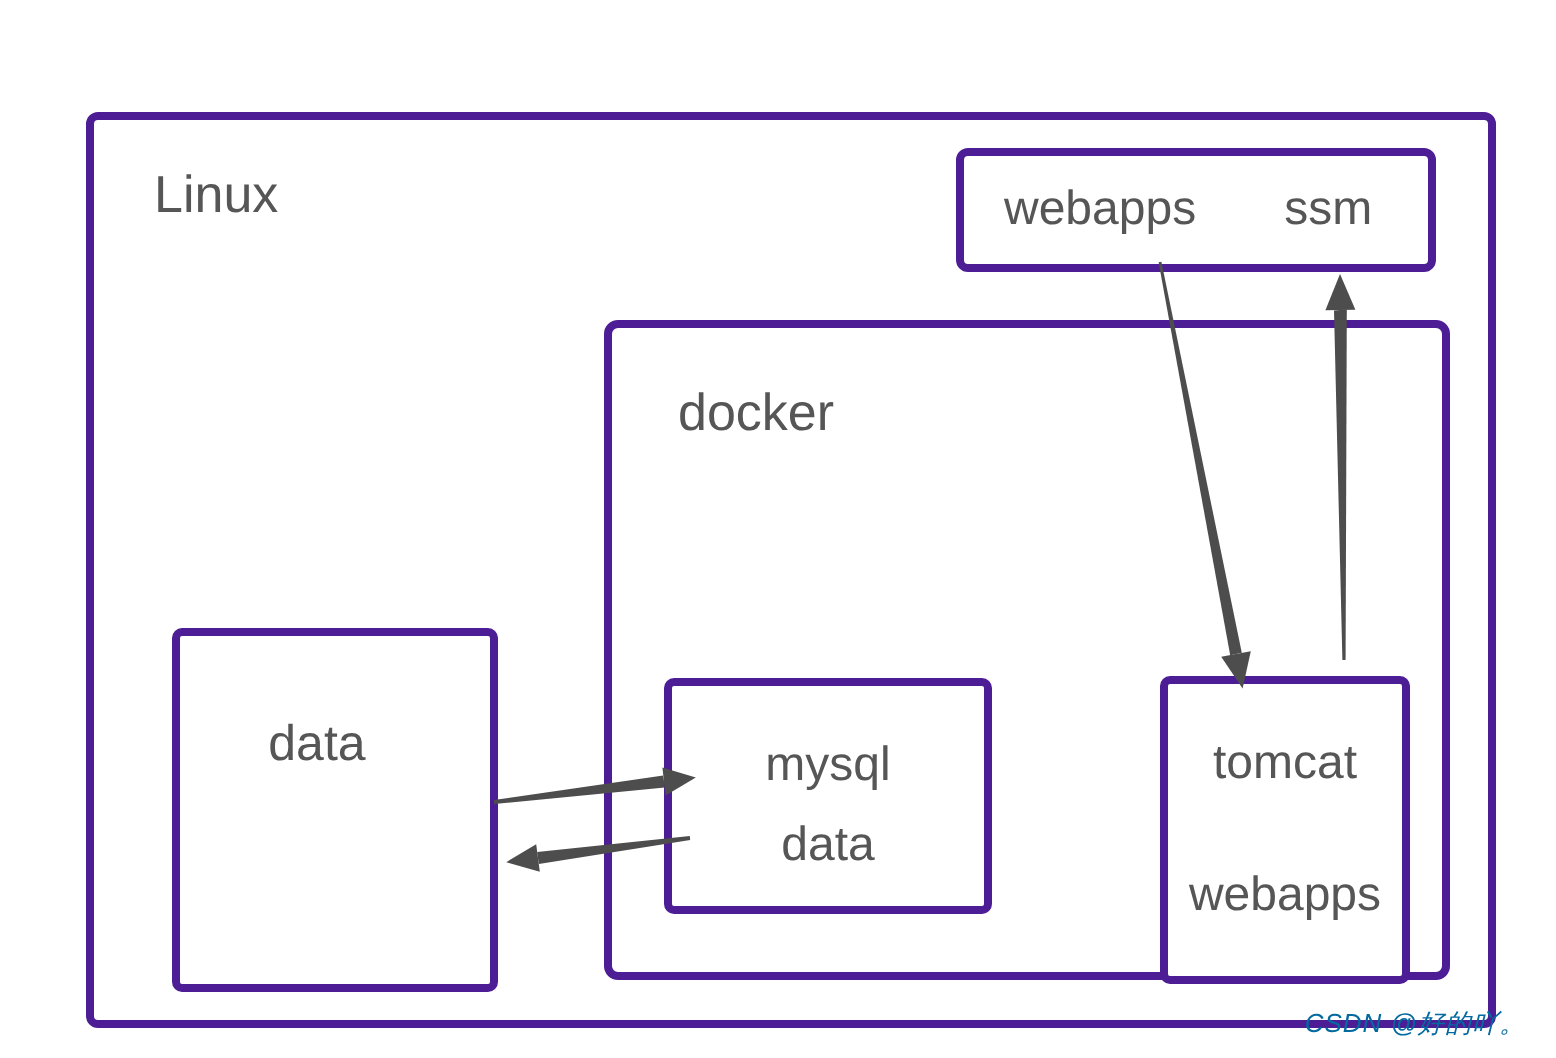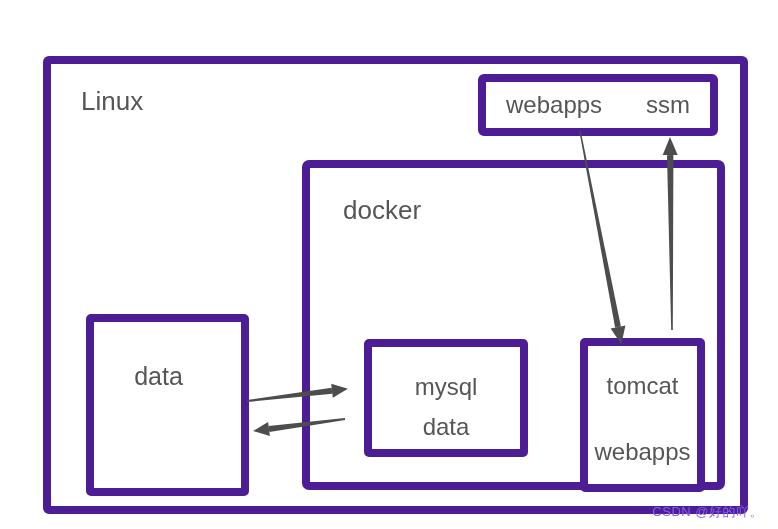--- a/index.html
+++ b/index.html
@@ -11,21 +11,21 @@
   .canvas {
     position: relative;
     width: 778px;
     height: 529px;
     background: #ffffff;
     overflow: hidden;
   }
   .box {
     position: absolute;
     box-sizing: border-box;
-    border: 8px solid #4c1d95;
+    border: 4px solid #4c1d95;
     background: #ffffff;
     color: #565656;
   }
   .linux-box {
     left: 43px; top: 56px;
     width: 705px; height: 458px;
     border-radius: 6px;
     background: transparent;
   }
   .linux-label {
@@ -61,21 +61,21 @@
     width: 163px; height: 182px;
     border-radius: 5px;
     font-size: 25px;
   }
   .data-box .node-line {
     margin-top: 40px;
     text-align: center;
     padding-right: 18px;
   }
   .mysql-box {
-    left: 364px; top: 339px;
+    left: 332px; top: 339px;
     width: 164px; height: 118px;
     border-radius: 5px;
     display: flex;
     flex-direction: column;
     align-items: center;
     padding-top: 26px;
     gap: 12px;
     font-size: 24px;
   }
   .tomcat-box {
@@ -97,23 +97,24 @@
     line-height: 1.1;
     color: #FFC000;
     white-space: nowrap;
     z-index: 6;
   }
   .watermark {
     position: absolute;
     right: 15px; top: 503px;
     font-size: 13px;
     letter-spacing: 0.5px;
-    color: #8b5cf6;
+    color: #0369a1;
     white-space: nowrap;
     z-index: 7;
+    font-style: italic;
   }
   .arrows-layer {
     position: absolute;
     left: 0; top: 0;
     width: 778px;
     height: 529px;
     z-index: 5;
     pointer-events: none;
   }
   .arrow-shape { fill: #4d4d4d; }

